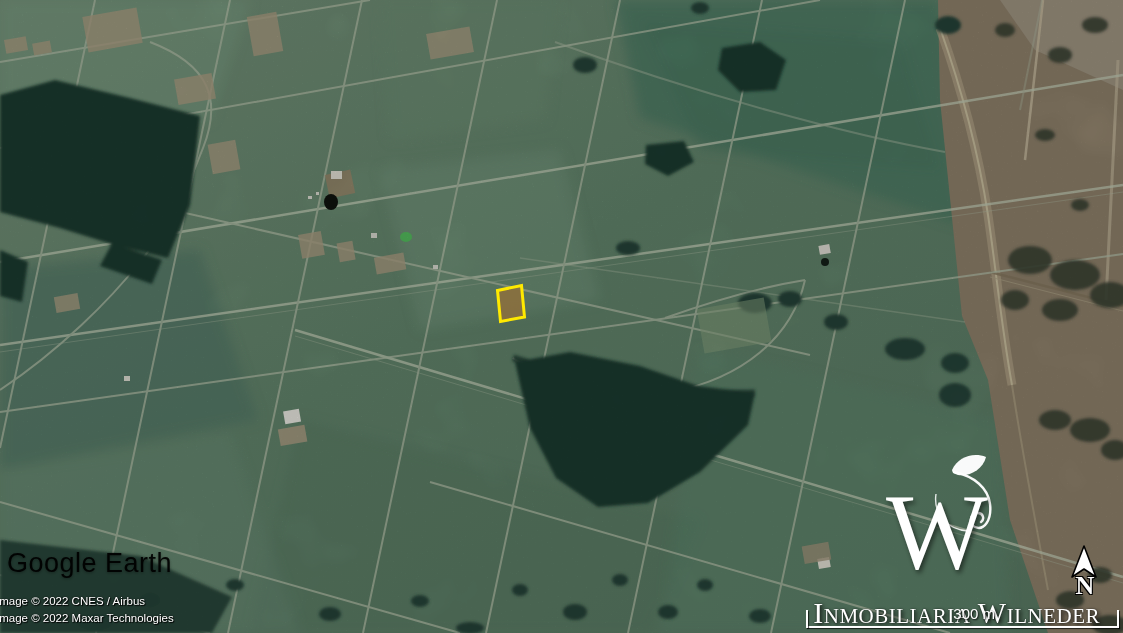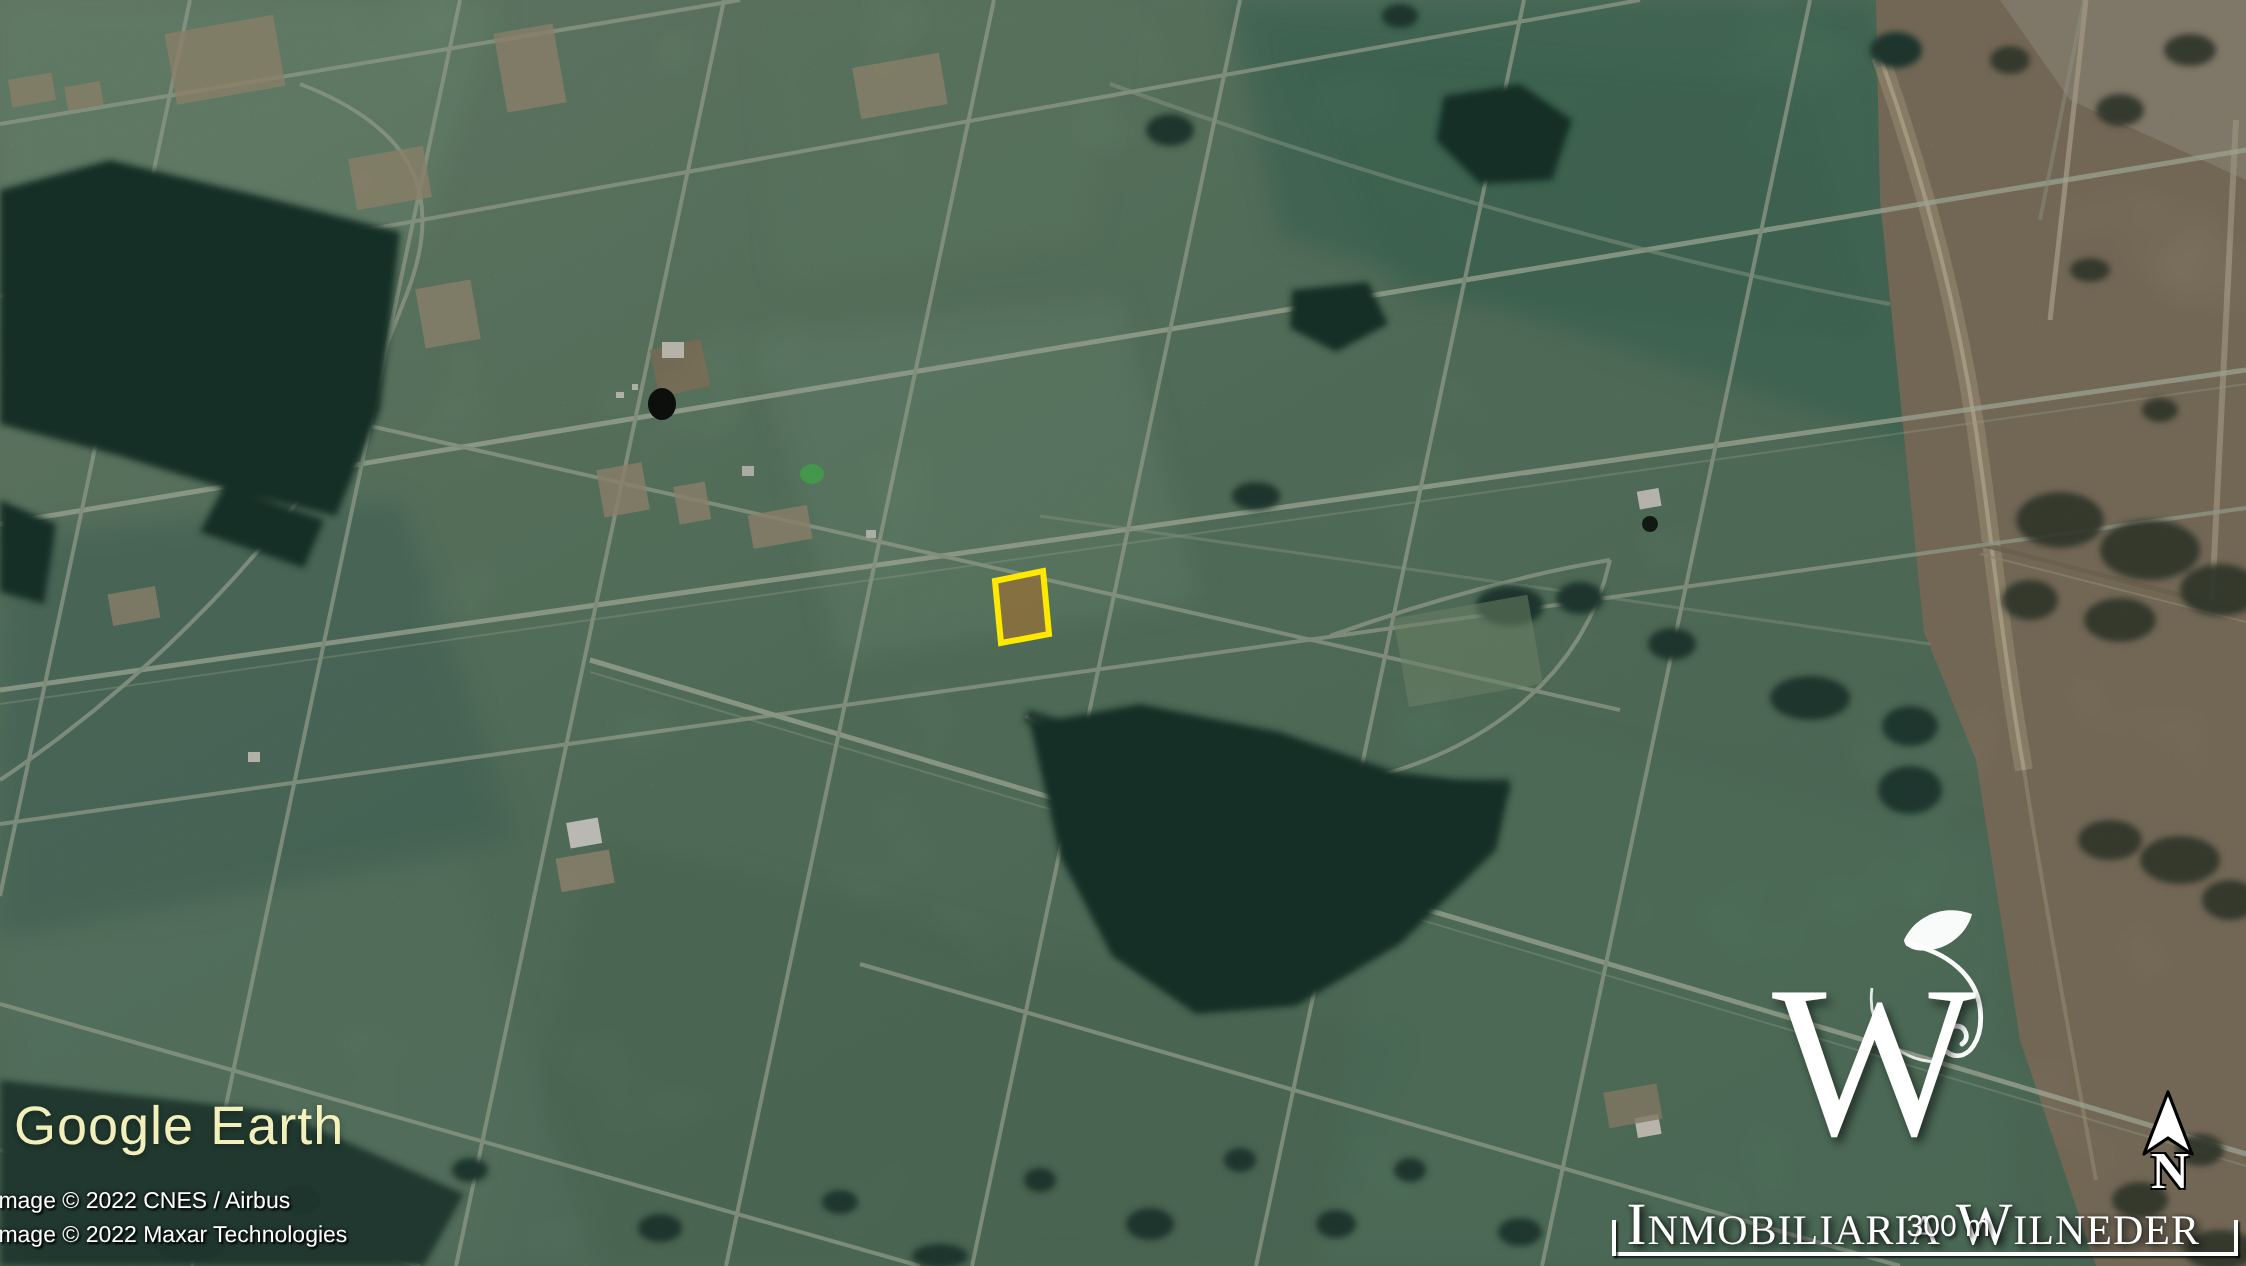--- a/index.html
+++ b/index.html
@@ -1,20 +1,20 @@
 <!DOCTYPE html>
 <html><head>
 <meta charset="utf-8">
 <style>
   html,body{margin:0;padding:0;background:#222;}
   .stage{position:relative;width:1123px;height:633px;overflow:hidden;
          font-family:"Liberation Sans",sans-serif;background:#68886f;}
   .stage svg.base{position:absolute;left:0;top:0;}
   .ge-logo{position:absolute;left:7px;top:548px;font-size:27px;letter-spacing:.5px;
-           color:#fef9c3;opacity:.95;text-shadow:0 1px 3px rgba(0,0,0,.4);}
+           color:#000000;opacity:.95;text-shadow:0 1px 3px rgba(0,0,0,.4);}
   .copyright{position:absolute;left:-4px;top:593px;color:#fff;font-size:11.5px;
              line-height:16.5px;text-shadow:1px 1px 1px #000,0 0 2px #000;}
   .brand-w{position:absolute;left:886px;top:478px;font-family:"Liberation Serif",serif;
            font-size:108px;line-height:1;color:#fff;text-shadow:2px 3px 5px rgba(0,0,0,.55);}
   .flourish{position:absolute;left:928px;top:452px;}
   .brand-name{position:absolute;right:23px;top:596px;white-space:nowrap;
               font-family:"Liberation Serif",serif;font-variant:small-caps;
               font-size:30px;letter-spacing:.5px;color:#fff;
               text-shadow:2px 2px 4px rgba(0,0,0,.85),0 0 2px rgba(0,0,0,.6);}
   .north-arrow{position:absolute;left:1070px;top:545px;}

